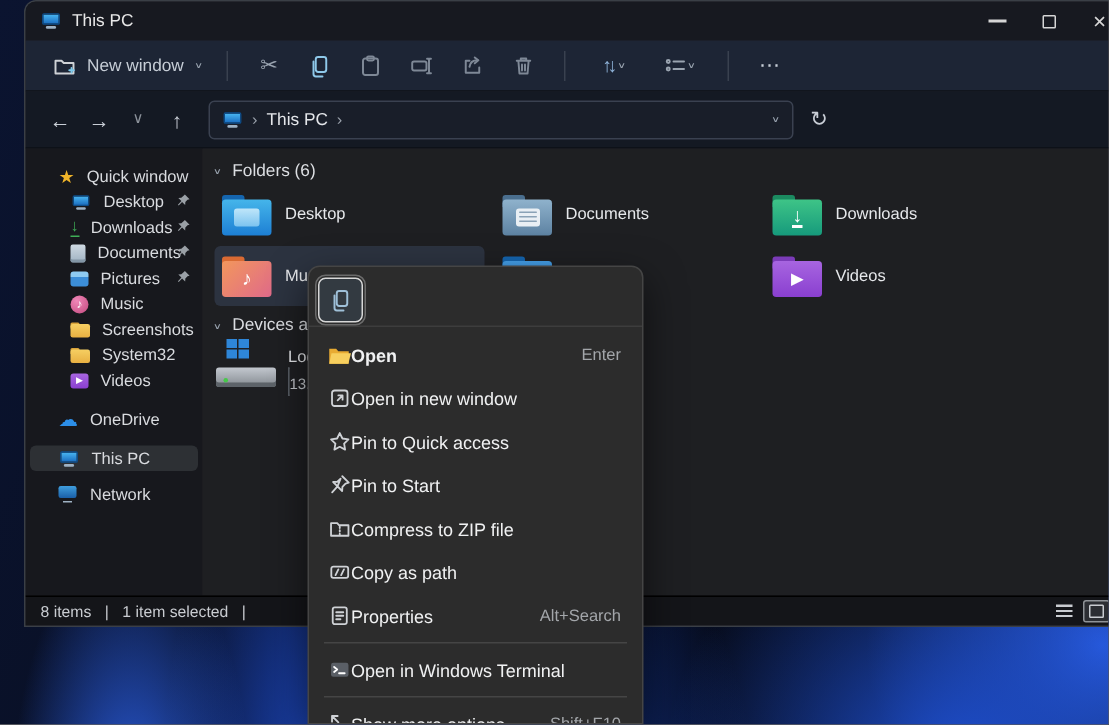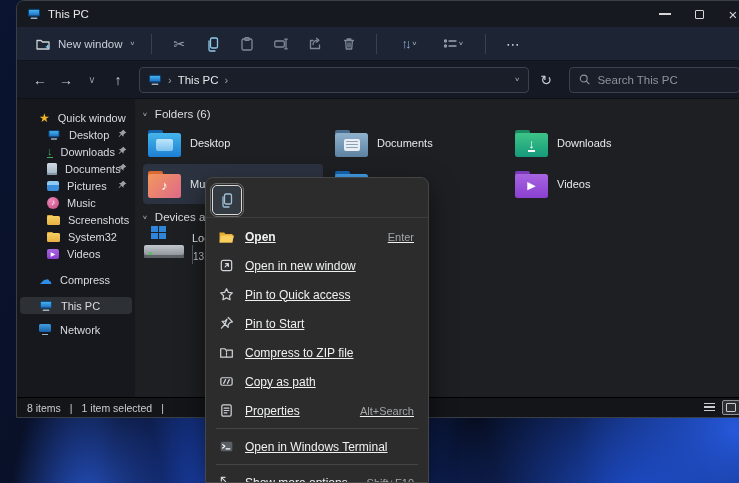--- a/index.html
+++ b/index.html
@@ -135,21 +135,21 @@
   .vt-lines { width:11px; height:9px; background:repeating-linear-gradient(180deg,#c9ccd1 0 1.5px,transparent 1.5px 3.4px); }
   .vt-box { width:10px; height:9px; border:1.4px solid #c9ccd1; border-radius:1px; }
 
   
   .ctx { position:absolute; left:205px; top:177px; width:224px; height:306px; background:#2c2c2c;
     border:1px solid #454545; border-radius:8px 8px 0 0; box-shadow:0 10px 26px rgba(0,0,0,.55);
     overflow:hidden; padding:4px 0; }
   .ctx-cmdbar { height:36px; display:flex; align-items:center; padding:0 6px; border-bottom:1px solid #3d3d3d; margin-bottom:4px; }
   .ctx-cmdbtn { width:30px; height:30px; border:1.4px solid #d8d8d8; outline:1px solid #6b6b6b; outline-offset:1px;
     border-radius:5px; display:flex; align-items:center; justify-content:center; background:#333a41; }
-  .ctx-item { height:29px; display:flex; align-items:center; gap:11px; padding:0 14px 0 12px; color:#f0f1f2; font-size:12px;text-decoration:underline; }
+  .ctx-item { height:29px; display:flex; align-items:center; padding:0 14px 0 12px; color:#f0f1f2; font-size:12px; }
   .ctx-item .mi { width:16px; height:16px; flex:0 0 16px; display:flex; align-items:center; justify-content:center; }
   .ctx-item .lbl { white-space:nowrap; }
   .ctx-item .lbl.bold { font-weight:bold; }
   .ctx-item .sc { margin-left:auto; color:#a3a6aa; font-size:11px; }
   .ctx-sep { height:1px; background:#454545; margin:3px 10px; }
   svg.mico { stroke:#cfd2d6; fill:none; stroke-width:1.3; stroke-linecap:round; stroke-linejoin:round; }
 </style>
 </head>
 <body>
 
@@ -258,27 +258,20 @@
             <span class="std"></span>
           </span>
         <span class="crumb-sep">›</span>
         <span class="crumb-label">This PC</span>
         <span class="crumb-sep">›</span>
         <span class="chev addr-chevron">∨</span>
       </div>
       <div class="refresh-btn">
           <span>↻</span>
         </div>
-      <div class="searchbox">
-        <svg class="mico" width="13" height="13" viewBox="0 0 13 13" style="stroke:#8d939c;">
-            <circle cx="5.4" cy="5.4" r="3.9"></circle>
-            <path d="M8.4 8.4l3 3"></path>
-          </svg>
-        <input type="text" placeholder="Search This PC" style="">
-      </div>
     </div>
 
     <div class="sidebar">
       <div class="side-item">
         <span class="star-glyph">★</span>
         <span class="si-label">Quick window</span>
       </div>
       <div class="side-item child">
         <span class="mon small" style="transform:scale(.8);">
             <span class="scr"></span>
@@ -325,21 +318,21 @@
         <span class="si-label">System32</span>
       </div>
       <div class="side-item child">
         <span class="vid-ico">
             <span>▶</span>
           </span>
         <span class="si-label">Videos</span>
       </div>
       <div class="side-item" style="margin-top:9px;">
         <span class="cloud-glyph">☁</span>
-        <span class="si-label">Compress</span>
+        <span class="si-label">OneDrive</span>
       </div>
       <div class="side-item selected" style="margin-top:9px;">
         <span class="mon small" style="transform:scale(.85);">
             <span class="scr"></span>
             <span class="std"></span>
           </span>
         <span class="si-label">This PC</span>
       </div>
       <div class="side-item" style="margin-top:7px;">
         <span class="net-ico">

